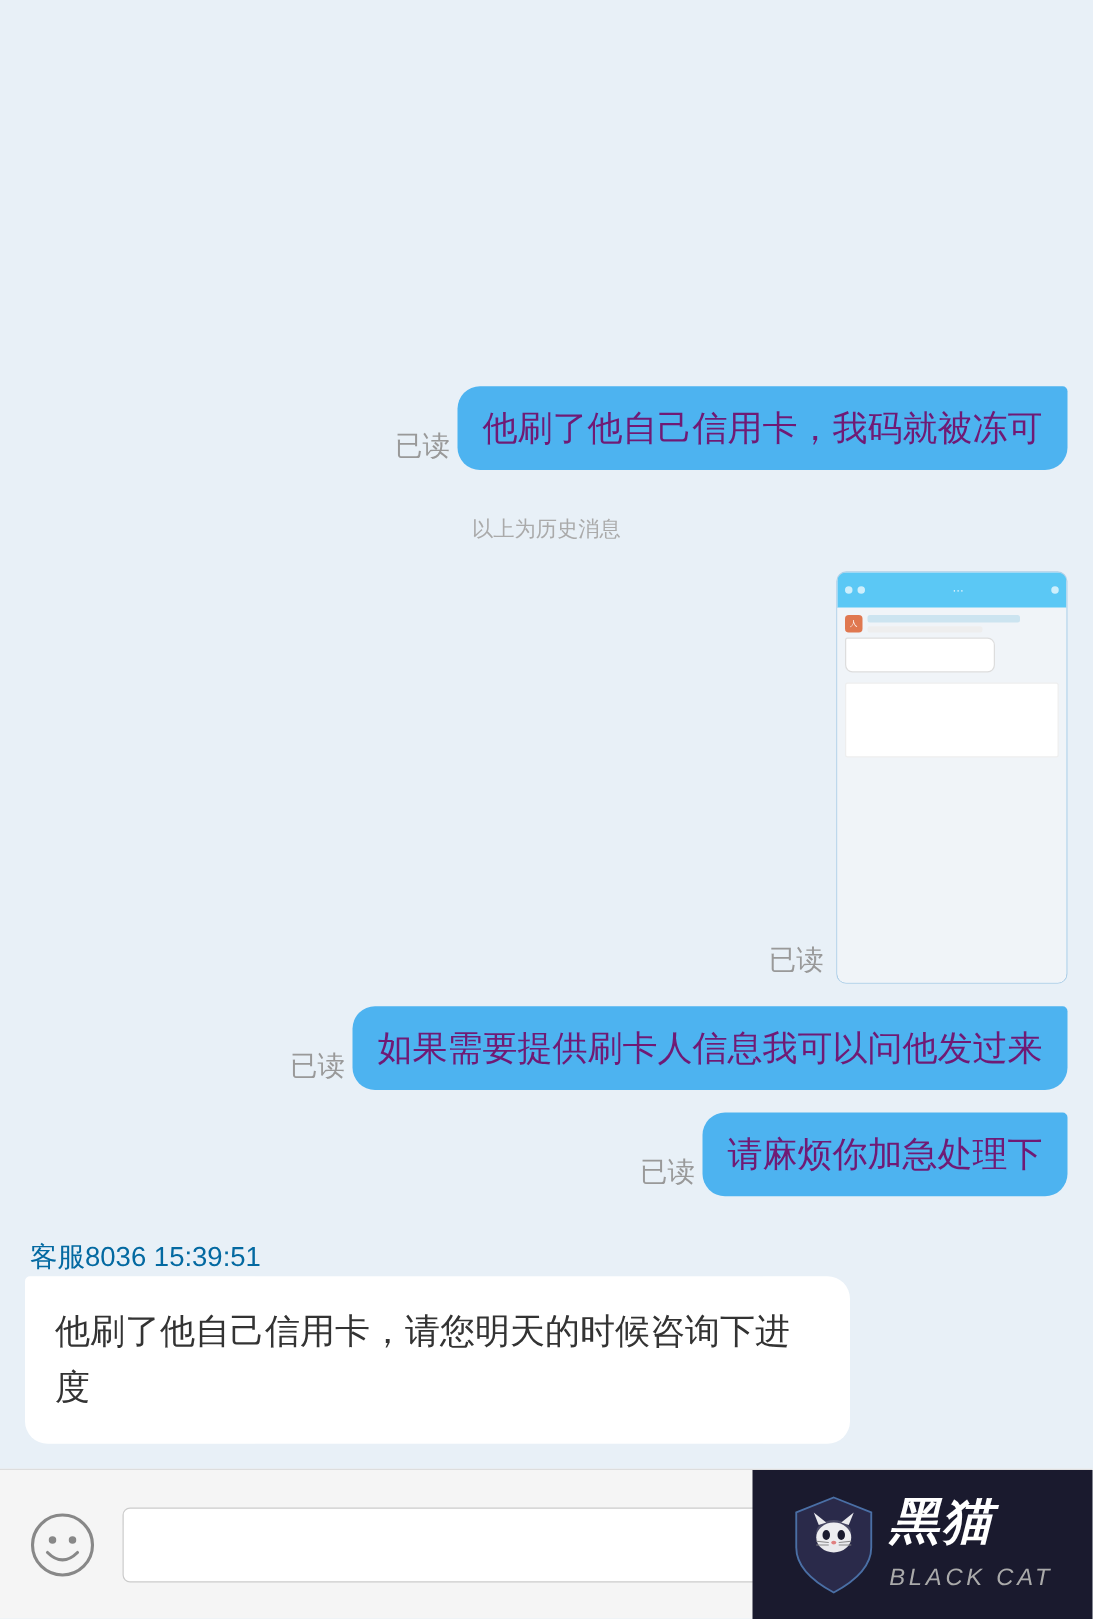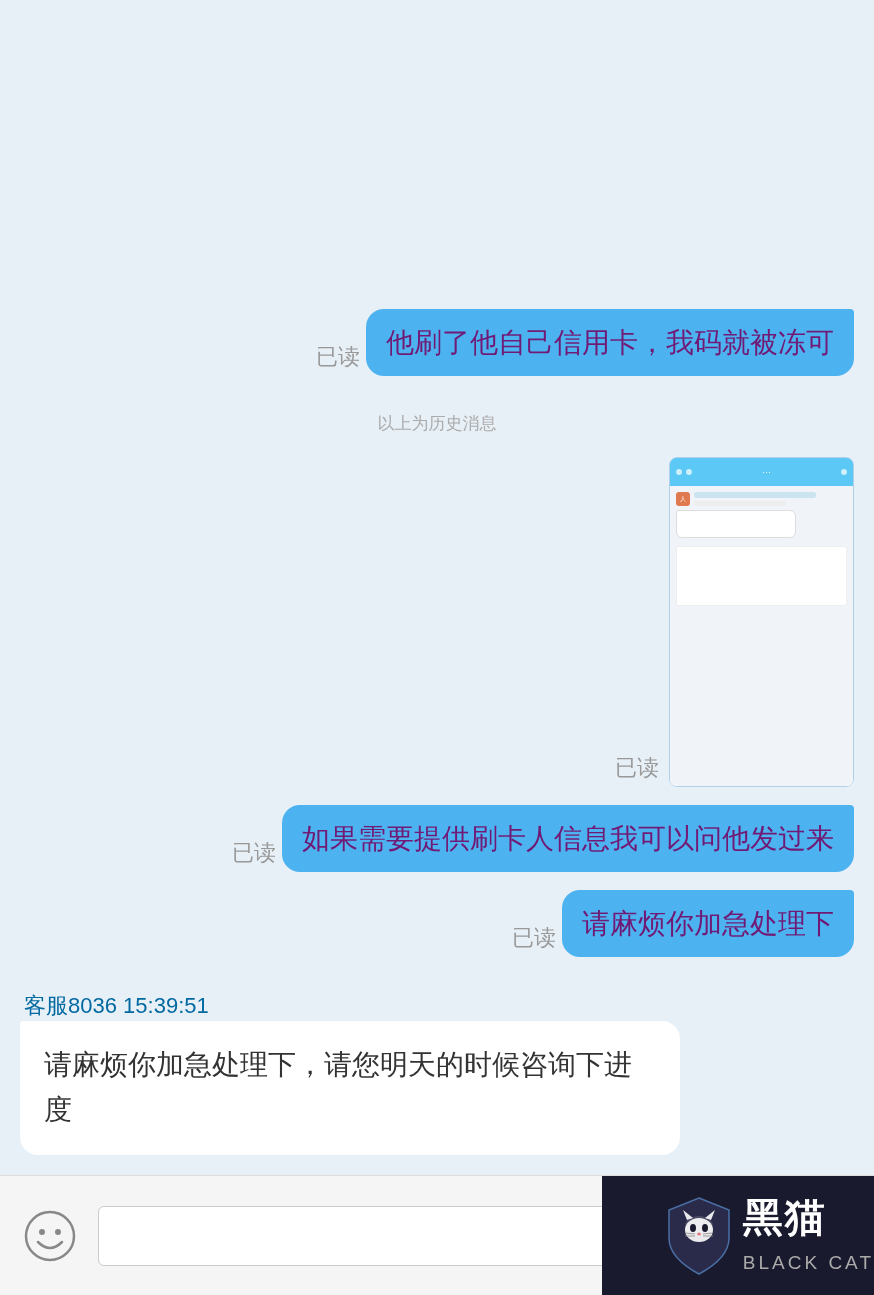--- a/index.html
+++ b/index.html
@@ -218,23 +218,24 @@
     
     .blackcat-watermark {
       position: fixed;
       right: 0;
       bottom: 0;
       width: 272px;
       height: 119px;
       display: flex;
       flex-direction: row;
       align-items: center;
-      justify-content: flex-end;
+      justify-content: center;
       background: #1a1a2e;
       gap: 10px;
+      font-style: italic;
     }
 
     .blackcat-shield {
       width: 68px;
       height: 80px;
       flex-shrink: 0;
     }
 
     .blackcat-text-block {
       display: flex;
@@ -310,21 +311,21 @@
     <div class="msg-row-right-wrap">
       <span class="read-label">已读</span>
       <div class="bubble-right">请麻烦你加急处理下</div>
     </div>
   </div>
 
   <div>
     <div class="service-timestamp">
       <span>客服8036</span>&nbsp;<span>15:39:51</span>
     </div>
-    <div class="service-bubble">请麻烦你加急处理下，请您明天的时候咨询下进度</div>
+    <div class="service-bubble">他刷了他自己信用卡，请您明天的时候咨询下进度</div>
   </div>
 
 </div>
 
 <div class="bottom-toolbar">
   <div class="toolbar-icon">
     <svg viewBox="0 0 52 52">
       <circle cx="26" cy="26" r="24" stroke="#888" stroke-width="2.5" fill="none"></circle>
       <circle cx="18" cy="22" r="3" fill="#888"></circle>
       <circle cx="34" cy="22" r="3" fill="#888"></circle>

